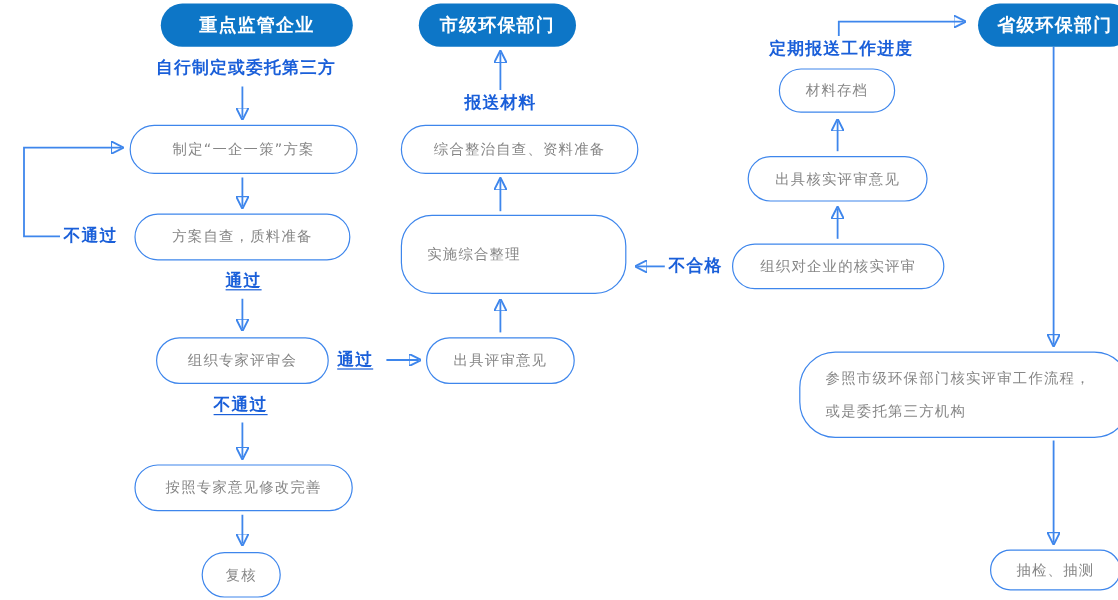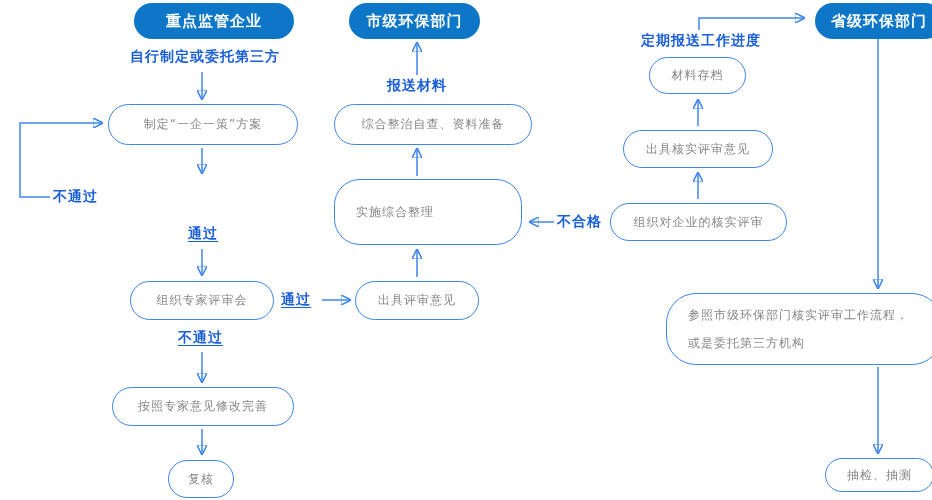--- a/index.html
+++ b/index.html
@@ -69,20 +69,21 @@
     <path d="M686,199 V174" marker-end="url(#arr)"></path>
     <path d="M866,39 V287" marker-end="url(#arr)"></path>
     <path d="M866,367 V452" marker-end="url(#arr)"></path>
   </svg>
 
   <div class="pill" style="left:122px;top:3px;width:160px;height:36px;">重点监管企业</div>
   <div class="pill" style="left:337px;top:3px;width:131px;height:36px;">市级环保部门</div>
   <div class="pill" style="left:803px;top:3px;width:128px;height:36px;">省级环保部门</div>
 
   <div class="box" style="left:96px;top:104px;width:190px;height:41px;border-radius:21px;">制定“一企一策”方案</div>
+  <div class="box" style="left:100px;top:178px;width:180px;height:39px;border-radius:20px;">方案自查，质料准备</div>
   <div class="box" style="left:118px;top:281px;width:144px;height:39px;border-radius:20px;">组织专家评审会</div>
   <div class="box" style="left:100px;top:387px;width:182px;height:39px;border-radius:20px;">按照专家意见修改完善</div>
   <div class="box" style="left:156px;top:460px;width:66px;height:38px;border-radius:19px;">复核</div>
 
   <div class="box" style="left:322px;top:104px;width:198px;height:41px;border-radius:21px;">综合整治自查、资料准备</div>
   <div class="box multiline" style="left:322px;top:179px;width:188px;height:66px;border-radius:26px;">
     <span>实施综合整理</span>
   </div>
   <div class="box" style="left:343px;top:281px;width:124px;height:39px;border-radius:20px;">出具评审意见</div>
 

